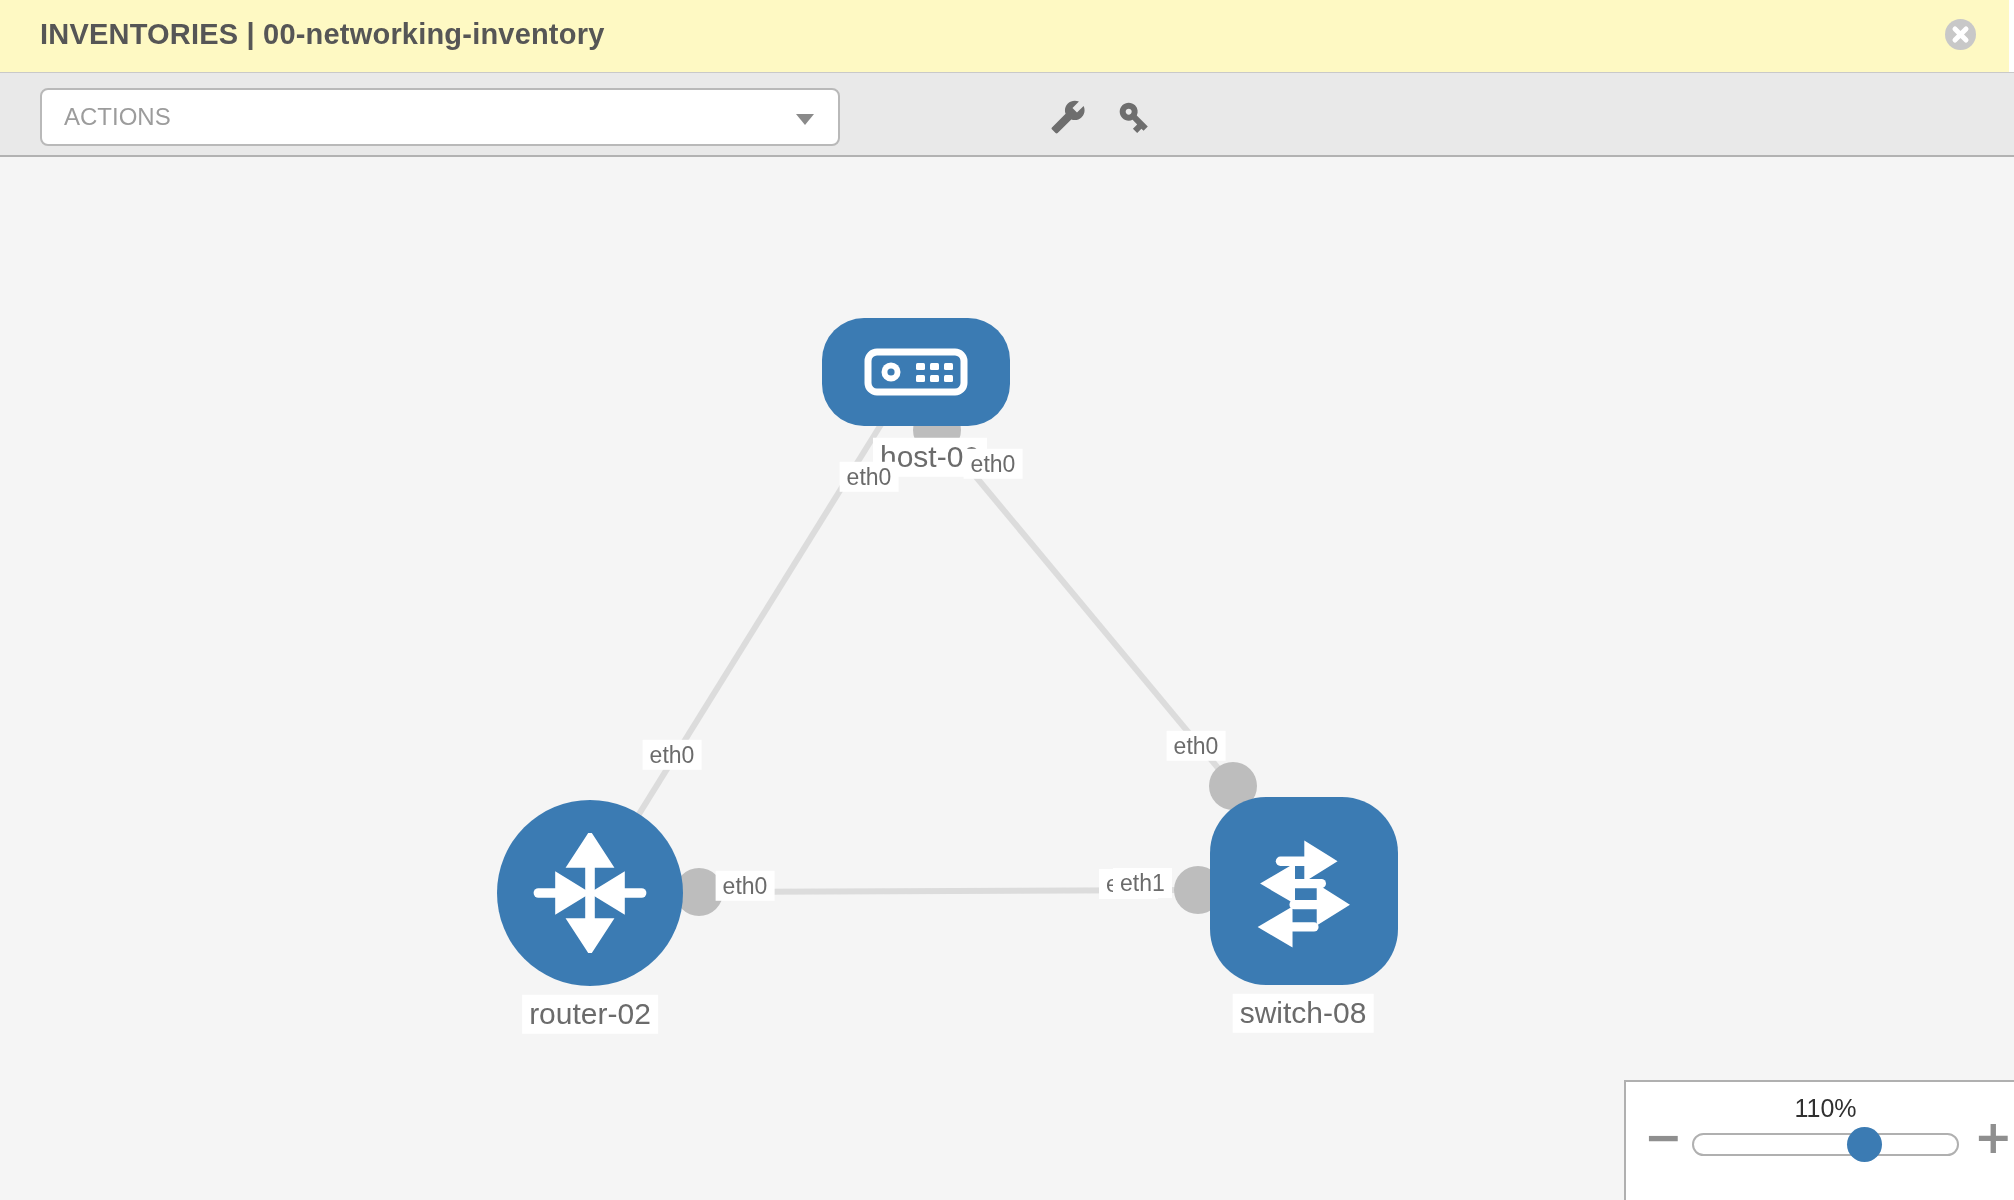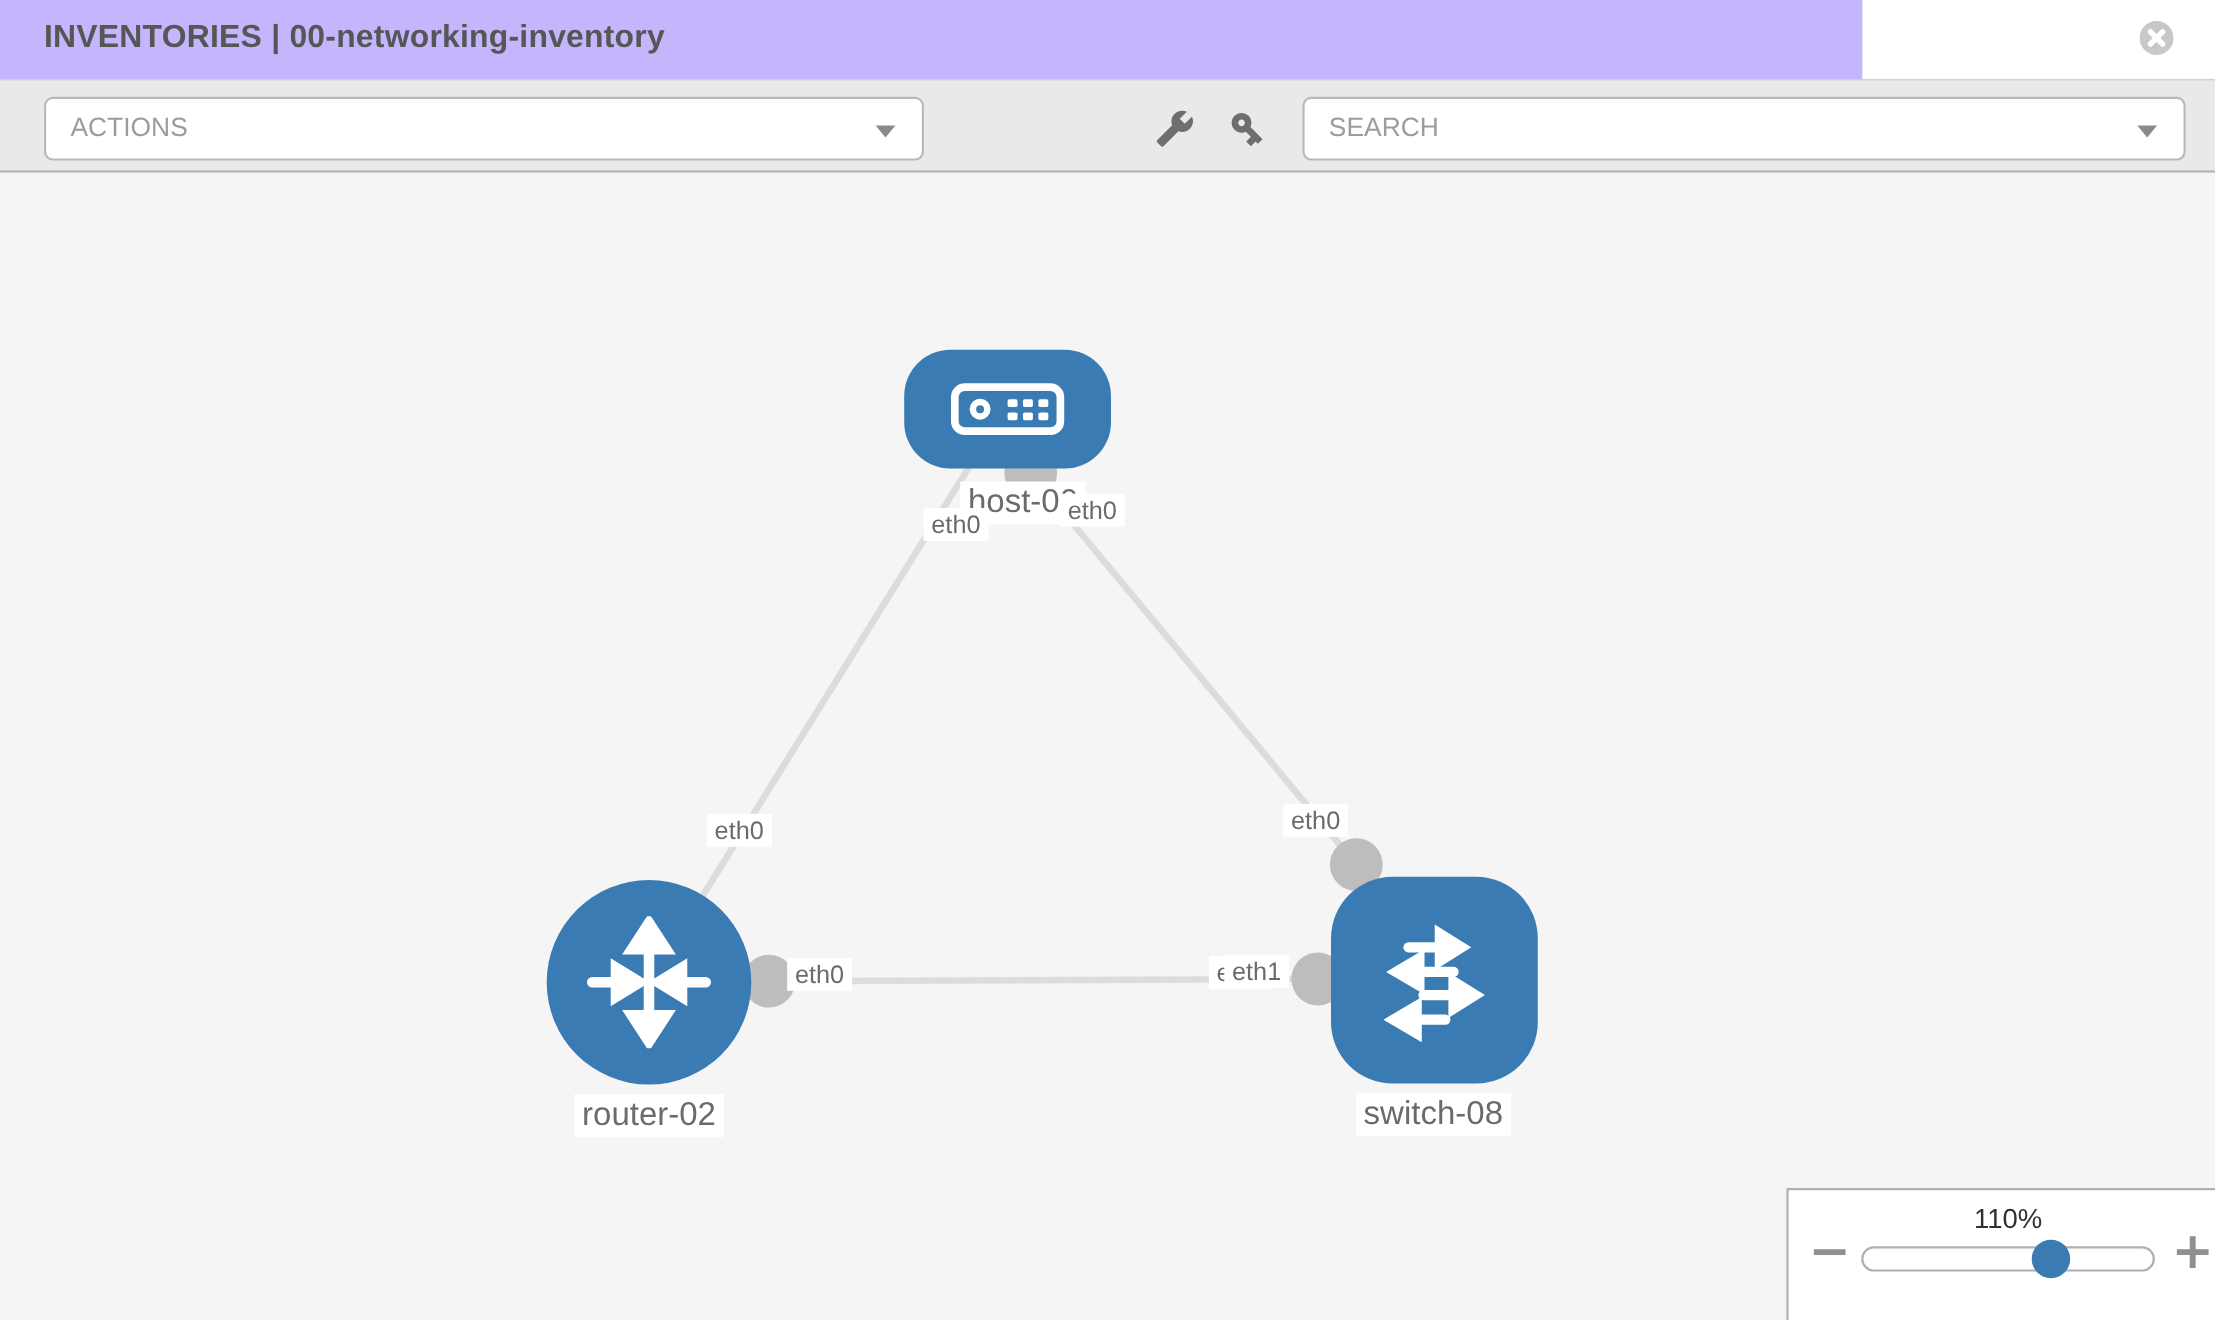--- a/index.html
+++ b/index.html
@@ -3,21 +3,21 @@
 <meta charset="utf-8">
 <style>
   * { margin:0; padding:0; box-sizing:border-box; }
   html,body { width:2014px; height:1200px; overflow:hidden; }
   body {
     font-family:"Liberation Sans","DejaVu Sans",sans-serif;
     position:relative; background:#fff;
   }
 
   
-  .app-header { position:absolute; left:0; top:0; width:1693px; height:72px; background:#c4b5fd; }
+  .app-header { position:absolute; left:0; top:0; width:2009px; height:72px; background:#fef9c3; }
   .app-title {
     position:absolute; left:40px; top:18px;
     font-size:29px; font-weight:700; color:#565656; letter-spacing:.2px;
   }
   .close-btn { position:absolute; left:1945px; top:19px; width:31px; height:31px; cursor:pointer; }
 
   
   .toolbar {
     position:absolute; left:0; top:72px; width:2014px; height:85px;
     background:#e9e9e9; border-top:1px solid #c9c9c9; border-bottom:2px solid #b2b2b2;
@@ -116,24 +116,20 @@
     <svg viewBox="0 0 24 24">
       <path d="M22.7 19l-9.1-9.1c.9-2.3.4-5-1.5-6.9-2-2-5-2.4-7.4-1.3L9 6 6 9 1.6 4.7C.4 7.1.9 10.1 2.9 12.1c1.9 1.9 4.6 2.4 6.9 1.5l9.1 9.1c.4.4 1 .4 1.4 0l2.3-2.3c.5-.4.5-1.1.1-1.4z"></path>
     </svg>
   </div>
   <div class="tool-btn tool-key">
     <svg viewBox="0 0 24 24">
       <path d="M12.65 10C11.83 7.67 9.61 6 7 6c-3.31 0-6 2.69-6 6s2.69 6 6 6c2.61 0 4.83-1.67 5.65-4H17v4h4v-4h2v-4H12.65zM7 14c-1.1 0-2-.9-2-2s.9-2 2-2 2 .9 2 2-.9 2-2 2z"></path>
     </svg>
   </div>
 
-  <div class="select-box select-search">
-    <span>SEARCH</span>
-    <span class="caret"></span>
-  </div>
 </div>
 
 <div class="canvas">
 
   <svg class="links-layer">
     <line x1="890" y1="253" x2="590" y2="736" stroke="#dcdcdc" stroke-width="6"></line>
     <line x1="937" y1="273" x2="1233" y2="629" stroke="#dcdcdc" stroke-width="6"></line>
     <line x1="699" y1="735" x2="1198" y2="733" stroke="#dcdcdc" stroke-width="6"></line>
   </svg>
 

